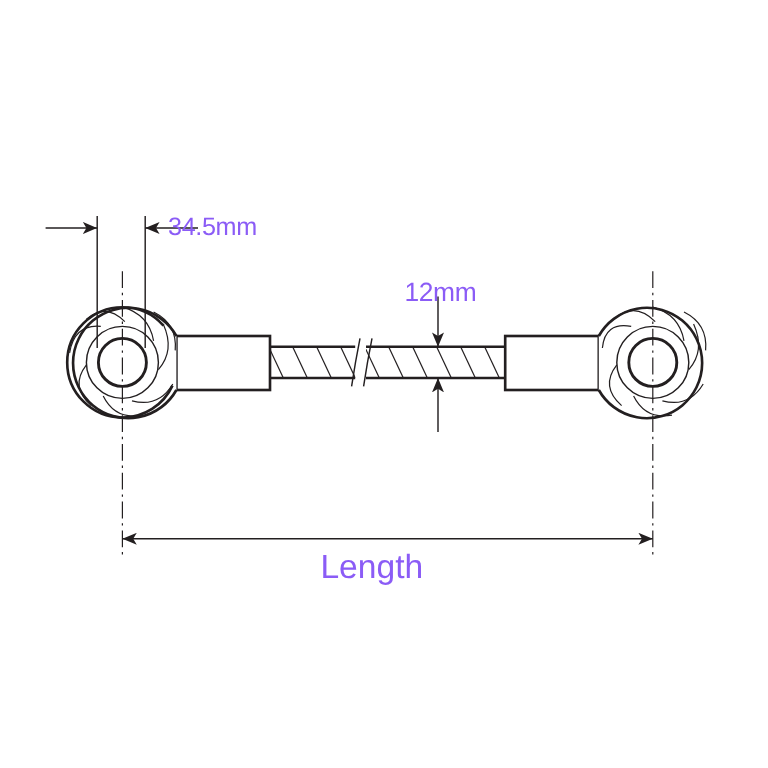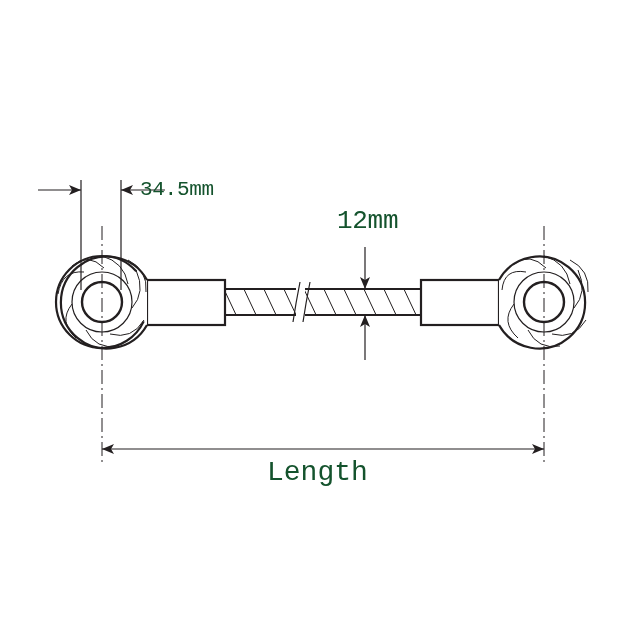--- a/index.html
+++ b/index.html
@@ -1,20 +1,20 @@
 <!DOCTYPE html>
 <html><head>
 <meta charset="utf-8">
 <style>
   html, body { margin: 0; padding: 0; background: #ffffff; }
   body { width: 640px; height: 640px; overflow: hidden; }
   #canvas { position: absolute; left: 0; top: 0; width: 640px; height: 640px; }
-  .lbl { position: absolute; font-family: Liberation Mono, monospace; color: #14532d; white-space: nowrap; }
+  .lbl { position: absolute; font-family: Liberation Sans, sans-serif; color: #8b5cf6; white-space: nowrap; }
   #lbl-eye { left: 140px; top: 178px; font-size: 21px; letter-spacing: -0.3px; }
-  #lbl-rod { left: 337px; top: 206px; font-size: 26px; letter-spacing: -0.3px; }
+  #lbl-rod { left: 337px; top: 231px; font-size: 22px; letter-spacing: -0.3px; }
   #lbl-len { left: 267px; top: 457px; font-size: 28px; }
 </style>
 </head>
 <body>
 
 <svg id="canvas" viewBox="0 0 640 640" xmlns="http://www.w3.org/2000/svg">
   <defs>
     <marker id="arr" viewBox="0 0 12 10" refX="12" refY="5" markerWidth="12" markerHeight="10" orient="auto-start-reverse" markerUnits="userSpaceOnUse">
       <path d="M0,0 L12,5 L0,10 L3,5 Z" fill="#231f20"></path>
     </marker>

